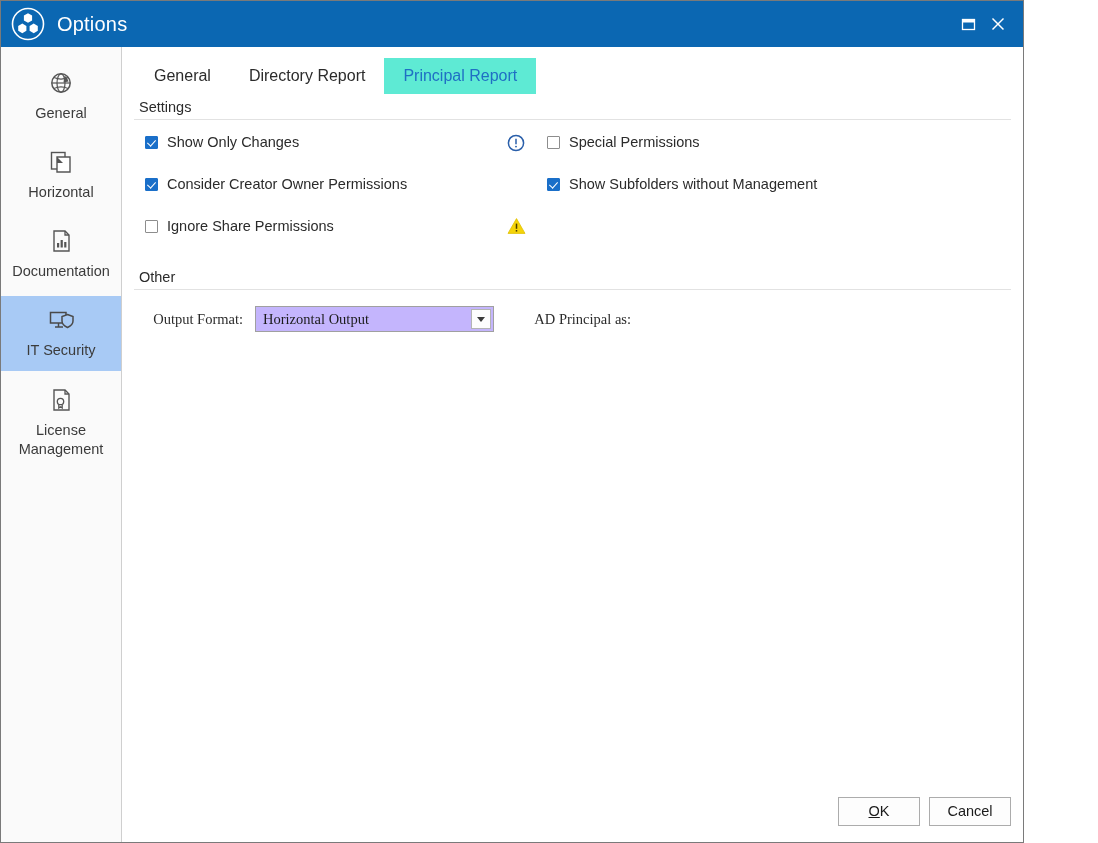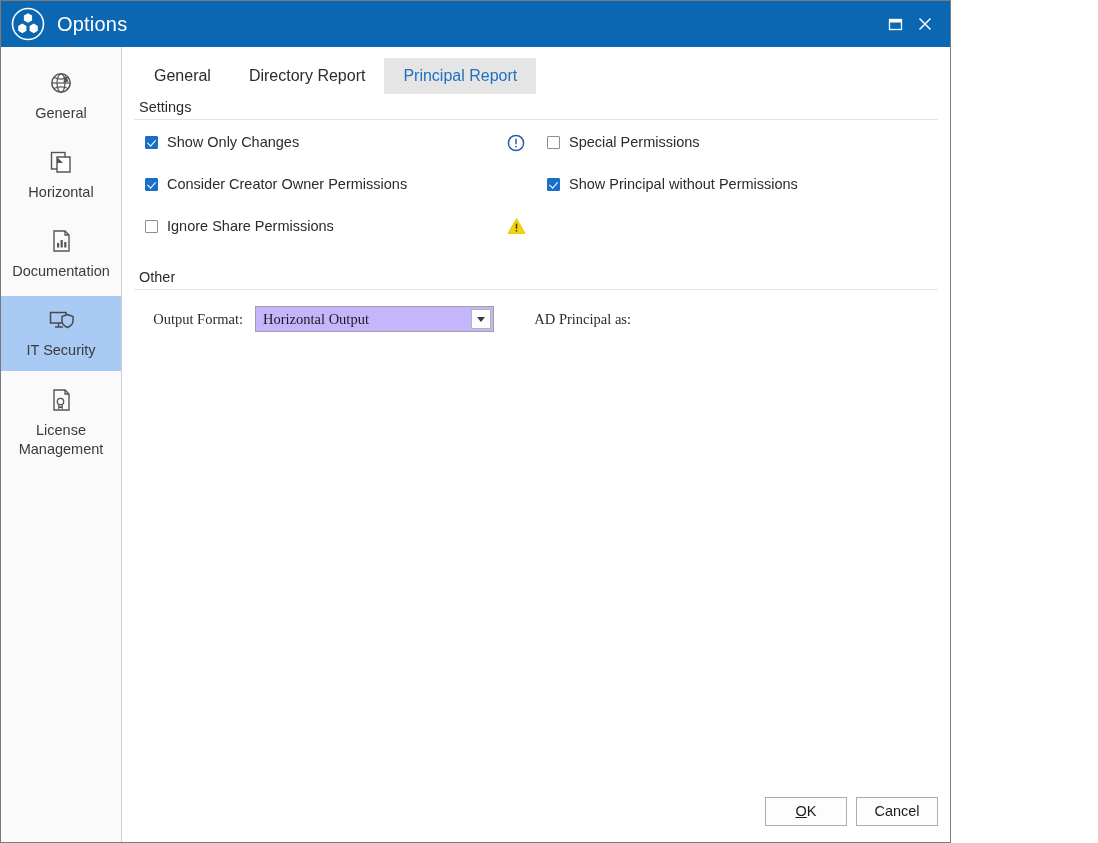--- a/index.html
+++ b/index.html
@@ -7,21 +7,21 @@
   html, body {
     width: 1098px;
     height: 843px;
     background: #ffffff;
     font-family: "Liberation Sans", sans-serif;
     overflow: hidden;
   }
 
   #window {
     position: relative;
-    width: 951px;
+    width: 1024px;
     height: 843px;
     background: #ffffff;
     border: 1px solid #7a7a7a;
     display: flex;
     flex-direction: column;
   }
 
   
   #titlebar {
     height: 46px;
@@ -128,21 +128,21 @@
   }
   .tab {
     padding: 8px 19px 9px 19px;
     font-size: 16px;
     color: #2b2b2b;
     cursor: default;
     line-height: 1.2;
     white-space: nowrap;
   }
   .tab.active {
-    background: #e5e5e5;
+    background: #5eead4;
     color: #1f6fc4;
   }
 
   
   #pane {
     flex: 1 1 auto;
     padding: 0 12px 0 12px;
     min-height: 0;
     overflow: hidden;
     position: relative;
@@ -423,21 +423,21 @@
                 <span class="chk-label">Special Permissions</span>
               </div>
 
               <div class="chk">
                 <span class="box on"></span>
                 <span class="chk-label">Consider Creator Owner Permissions</span>
               </div>
               <div class="badge-cell"></div>
               <div class="chk">
                 <span class="box on"></span>
-                <span class="chk-label">Show Principal without Permissions</span>
+                <span class="chk-label">Show Subfolders without Management</span>
               </div>
 
               <div class="chk">
                 <span class="box"></span>
                 <span class="chk-label">Ignore Share Permissions</span>
               </div>
               <div class="badge-cell">
                 <svg width="19" height="18" viewBox="0 0 19 18">
                   <path d="M9.5 1.6 L18 16.4 L1 16.4 Z" fill="#f5d40a" stroke="#e0c000" stroke-width="0.8"></path>
                   <rect x="8.75" y="6.6" width="1.5" height="5.2" fill="#4a3c00"></rect>

